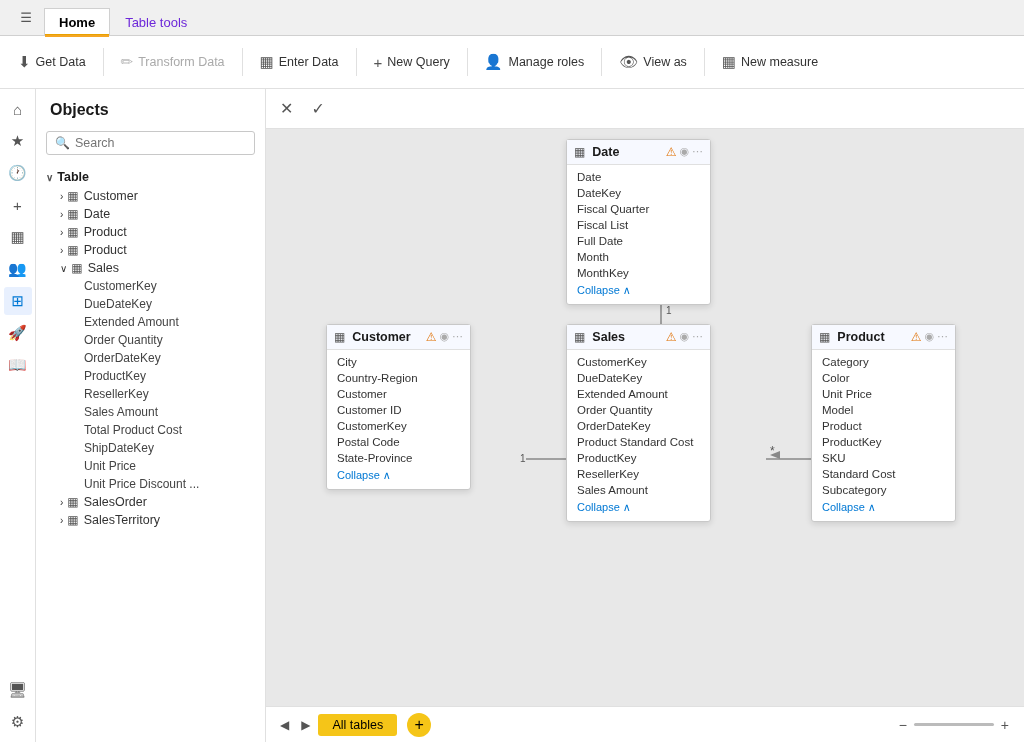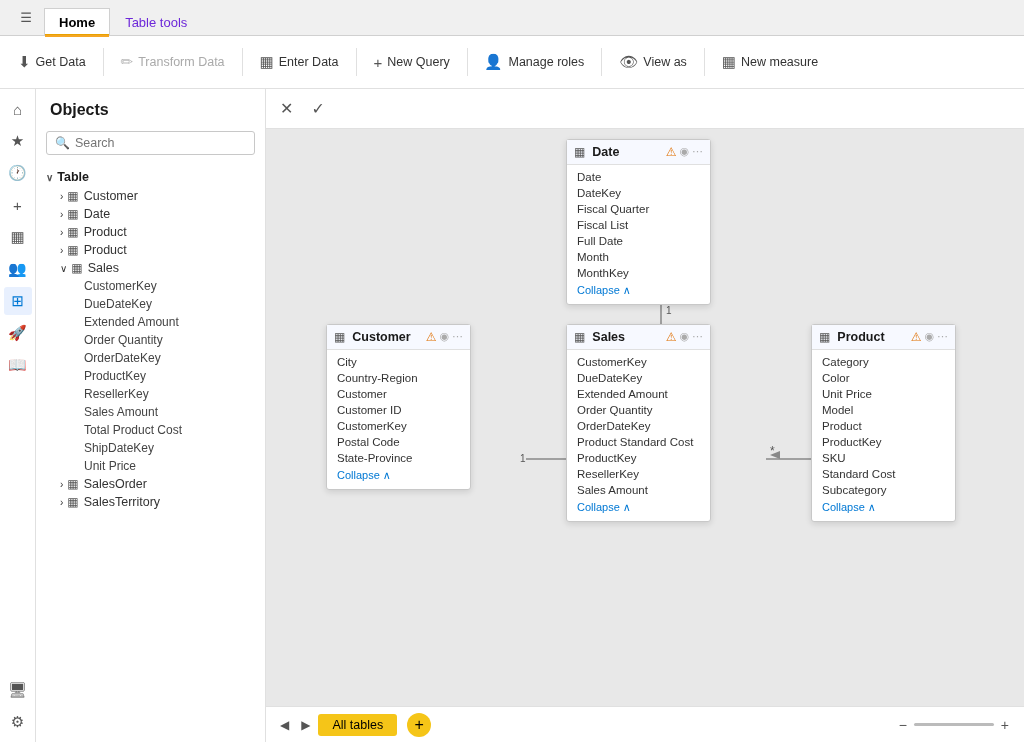--- a/index.html
+++ b/index.html
@@ -189,20 +189,21 @@
             <div class="sub-item">DueDateKey</div>
             <div class="sub-item">Extended Amount</div>
             <div class="sub-item">Order Quantity</div>
             <div class="sub-item">OrderDateKey</div>
             <div class="sub-item">ProductKey</div>
             <div class="sub-item">ResellerKey</div>
             <div class="sub-item">Sales Amount</div>
             <div class="sub-item">Total Product Cost</div>
             <div class="sub-item">ShipDateKey</div>
             <div class="sub-item">Unit Price</div>
+            <div class="sub-item">Unit Price Discount ...</div>
           </div>
         <div class="tree-item">
           <span class="chevron" style="margin-right:4px;font-size:10px;">›</span>
           <span class="item-icon">▦</span>
           <span>SalesOrder</span>
         </div>
         <div class="tree-item">
           <span class="chevron" style="margin-right:4px;font-size:10px;">›</span>
           <span class="item-icon">▦</span>
           <span>SalesTerritory</span>

